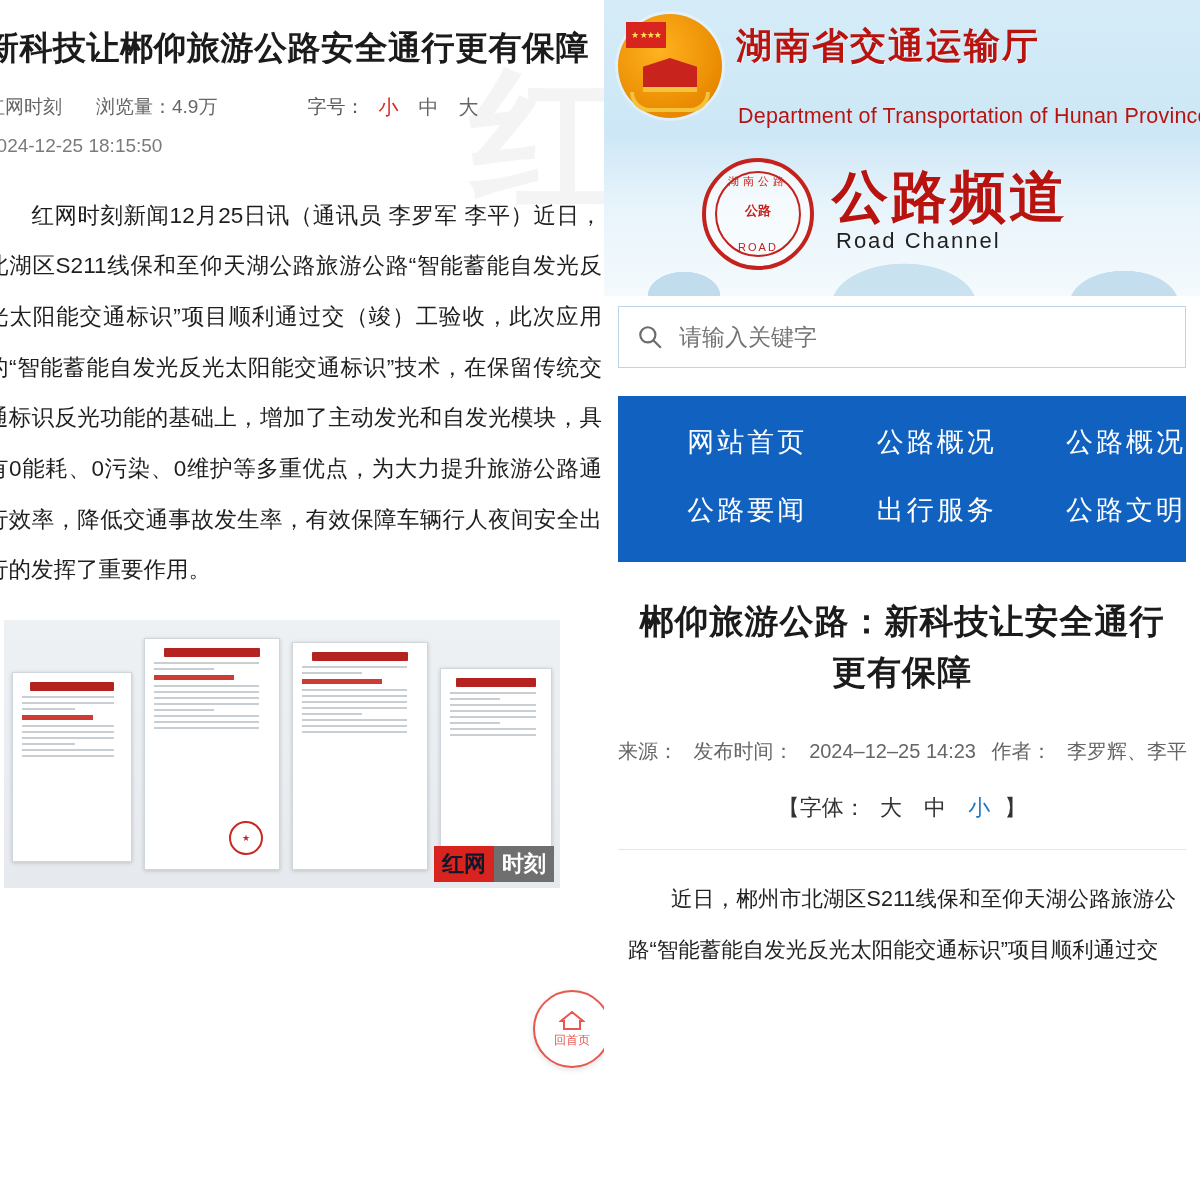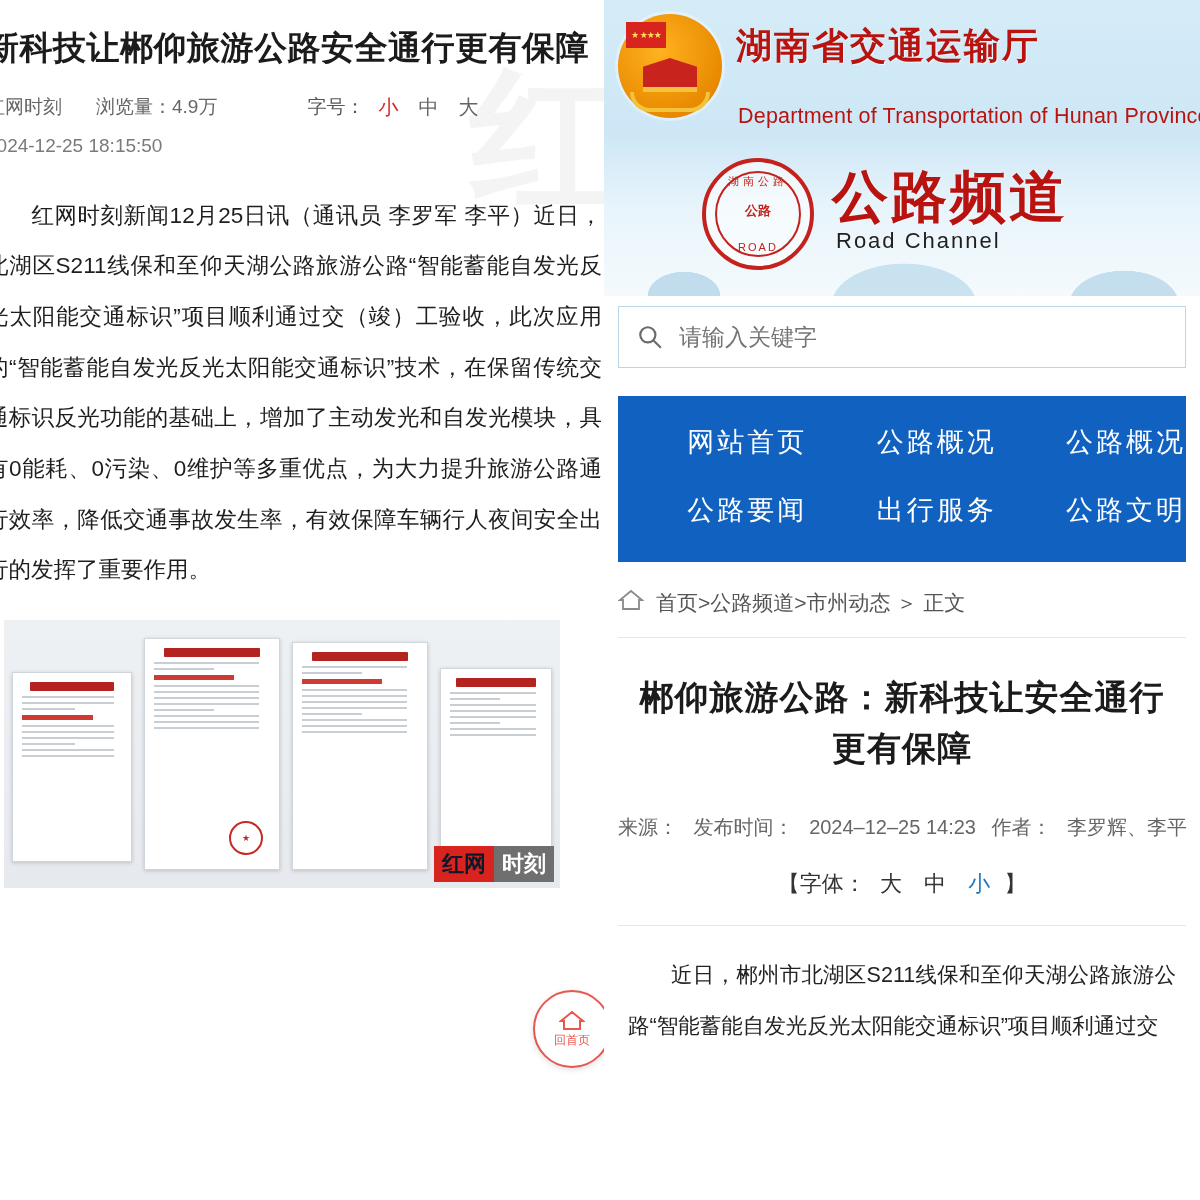--- a/index.html
+++ b/index.html
@@ -447,28 +447,20 @@
         <div class="cell">公路概况</div>
         <div class="cell">公路概况</div>
       </div>
       <div class="row">
         <div class="cell">公路要闻</div>
         <div class="cell">出行服务</div>
         <div class="cell">公路文明</div>
       </div>
     </div>
 
-    <div class="crumb">
-      <span class="home-ico">
-        <svg width="26" height="24" viewBox="0 0 26 24">
-          <path d="M13 3 L24 12 L21 12 L21 21 L5 21 L5 12 L2 12 Z" fill="none" stroke="#8a8a8a" stroke-width="1.8"></path>
-        </svg>
-      </span>
-      <span>首页&gt;公路频道&gt;市州动态 ＞ 正文</span>
-    </div>
 
     <div class="news-title">郴仰旅游公路：新科技让安全通行更有保障</div>
 
     <div class="news-meta">
       <span class="seg">来源：</span>
       <span class="seg">发布时间：</span>
       <span class="seg">2024–12–25 14:23</span>
       <span class="seg">作者：</span>
       <span class="seg">李罗辉、李平</span>
     </div>

